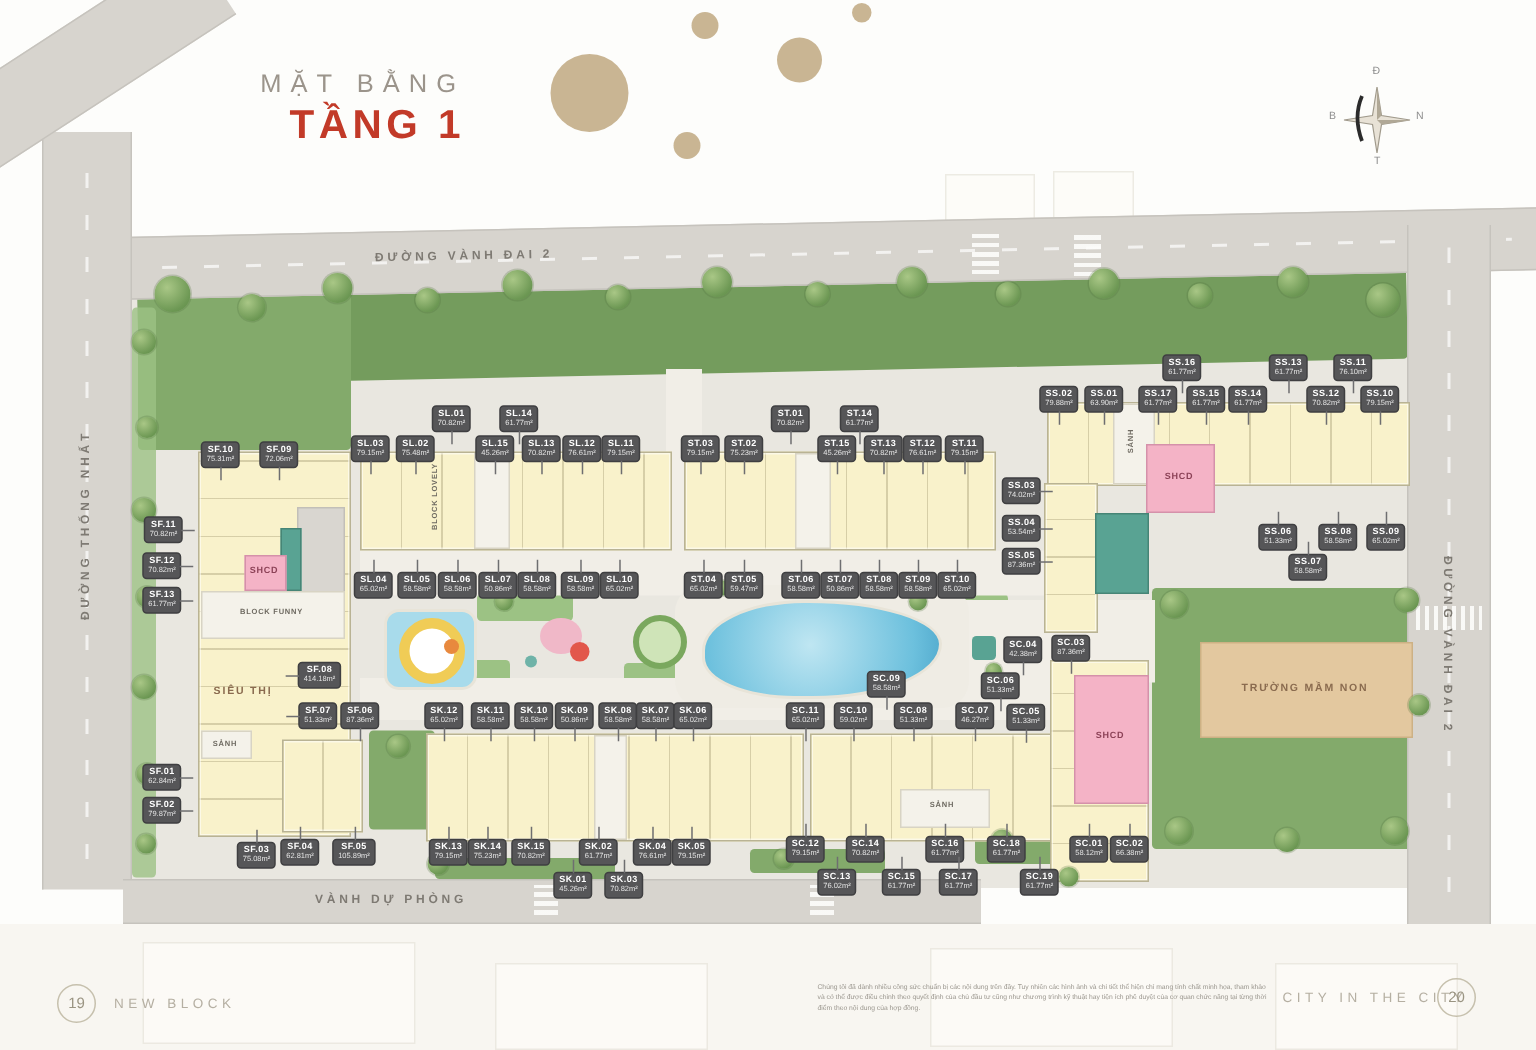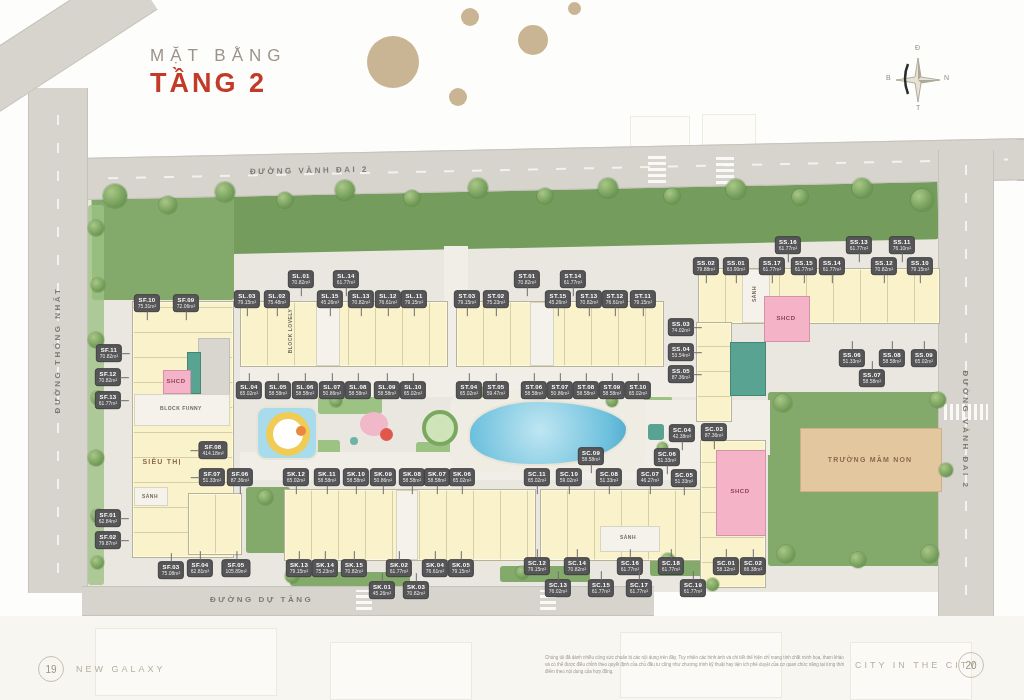--- a/index.html
+++ b/index.html
@@ -49,21 +49,21 @@
   .chip.lead-right::before{left:100%;top:50%;width:9px;height:1px;}
 
   
   .fac{position:absolute;transform:translate(-50%,-50%);white-space:nowrap;z-index:25;}
   .fac.facility{font-size:7px;font-weight:bold;letter-spacing:1.2px;color:#8a6b4f;}
   .fac.tiny{font-size:5px;font-weight:bold;letter-spacing:.5px;color:#6e6a61;}
   .fac.tiny-vert{font-size:5px;font-weight:bold;letter-spacing:.5px;color:#6e6a61;transform:translate(-50%,-50%) rotate(-90deg);}
   .fac.pink-label{font-size:6px;font-weight:bold;letter-spacing:.5px;color:#8c4257;}
 
   
-  .title-wrap{position:absolute;left:150px;top:46px;width:160px;}
+  .title-wrap{position:absolute;left:150px;top:46px;width:160px;text-align:right;}
   .title-sub{font-size:17px;letter-spacing:6px;color:#9b948b;}
   .title-main{font-size:27px;font-weight:bold;letter-spacing:3px;color:#c23a28;margin-top:2px;}
   .deco{position:absolute;border-radius:50%;background:#c9b593;}
 
   
   .pagenum{position:absolute;width:24px;height:24px;border:1px solid #c6c0ad;border-radius:50%;color:#9a9482;font-size:10px;display:flex;align-items:center;justify-content:center;}
   .brand{position:absolute;font-size:9px;letter-spacing:3px;color:#b5afa2;white-space:nowrap;}
   .disclaimer{position:absolute;left:545px;top:655px;width:300px;font-size:4.5px;line-height:1.5;color:#9a968e;}
   .future{position:absolute;background:#fdfcf8;border:1px solid #eae7de;opacity:.8;}
   .phase-strip{position:absolute;left:0;top:616px;width:1024px;height:84px;background:#f8f6f1;}
@@ -77,21 +77,21 @@
 <div id="stage">
 
   <div class="deco" style="left:367px;top:36px;width:52px;height:52px;"></div>
   <div class="deco" style="left:518px;top:25px;width:30px;height:30px;"></div>
   <div class="deco" style="left:461px;top:8px;width:18px;height:18px;"></div>
   <div class="deco" style="left:568px;top:2px;width:13px;height:13px;"></div>
   <div class="deco" style="left:449px;top:88px;width:18px;height:18px;"></div>
 
   <div class="title-wrap">
     <div class="title-sub">MẶT BẰNG</div>
-    <div class="title-main">TẦNG 2</div>
+    <div class="title-main">TẦNG 1</div>
   </div>
 
   <div class="compass">
     <svg width="64" height="64" viewBox="0 0 64 64">
       <polygon points="32,10 35,29 54,32 35,35 32,54 29,35 10,32 29,29" fill="#e8e2d6" stroke="#a09a8c" stroke-width="0.8"></polygon>
       <polygon points="32,10 35,29 32,32" fill="#b0a896"></polygon>
       <polygon points="54,32 35,35 32,32" fill="#b0a896"></polygon>
       <path d="M22,16 Q16,30 22,46" fill="none" stroke="#2b2b2b" stroke-width="2.5"></path>
     </svg>
     <div class="pt" style="left:29px;top:-4px;">Đ</div>
@@ -137,21 +137,21 @@
   <div class="road" style="left:-60px;top:18px;width:220px;height:54px;transform:rotate(-33deg);"></div>
 
   <div class="xwalk" style="left:648px;top:155px;width:18px;height:28px;"></div>
   <div class="xwalk" style="left:716px;top:156px;width:18px;height:28px;"></div>
   <div class="xwalk-v" style="left:944px;top:404px;width:44px;height:16px;"></div>
   <div class="xwalk" style="left:356px;top:590px;width:16px;height:20px;"></div>
   <div class="xwalk" style="left:540px;top:590px;width:16px;height:20px;"></div>
 
   <div class="road-label" style="left:250px;top:166px;transform:rotate(-1.2deg);">ĐƯỜNG VÀNH ĐAI 2</div>
   <div class="road-label" style="left:57px;top:350px;transform:translate(-50%,-50%) rotate(-90deg);">ĐƯỜNG THỐNG NHẤT</div>
-  <div class="road-label" style="left:210px;top:595px;">ĐƯỜNG DỰ TẦNG</div>
+  <div class="road-label" style="left:210px;top:595px;">VÀNH DỰ PHÒNG</div>
   <div class="road-label" style="left:965px;top:430px;transform:translate(-50%,-50%) rotate(90deg);">ĐƯỜNG VÀNH ĐAI 2</div>
 
   <div class="bldg part-v" style="left:132px;top:301px;width:100px;height:255px;"></div>
   <div class="gray-core" style="left:198px;top:338px;width:30px;height:58px;"></div>
   <div class="inner-light" style="left:134px;top:394px;width:94px;height:30px;"></div>
   <div class="teal" style="left:187px;top:352px;width:12px;height:40px;"></div>
   <div class="pink" style="left:163px;top:370px;width:26px;height:22px;"></div>
   <div class="inner-light" style="left:134px;top:487px;width:32px;height:17px;"></div>
   <div class="bldg part-h" style="left:188px;top:493px;width:52px;height:60px;"></div>
 
@@ -613,18 +613,18 @@
       <div class="tree" style="left: 477px; top: 387px; width: 10px; height: 10px;"></div>
     </div>
 
   <div class="phase-strip"></div>
   <div class="future" style="left:95px;top:628px;width:180px;height:66px;"></div>
   <div class="future" style="left:330px;top:642px;width:140px;height:56px;"></div>
   <div class="future" style="left:620px;top:632px;width:160px;height:64px;"></div>
   <div class="future" style="left:850px;top:642px;width:120px;height:56px;"></div>
 
   <div class="pagenum" style="left:38px;top:656px;">19</div>
-  <div class="brand" style="left:76px;top:664px;">NEW GALAXY</div>
+  <div class="brand" style="left:76px;top:664px;">NEW BLOCK</div>
   <div class="disclaimer">Chúng tôi đã dành nhiều công sức chuẩn bị các nội dung trên đây. Tuy nhiên các hình ảnh và chi tiết thể hiện chỉ mang tính chất minh họa, tham khảo và có thể được điều chỉnh theo quyết định của chủ đầu tư cũng như chương trình kỹ thuật hay tiện ích phê duyệt của cơ quan chức năng tại từng thời điểm theo nội dung của hợp đồng.</div>
   <div class="brand" style="left:855px;top:660px;">CITY IN THE CITY</div>
   <div class="pagenum" style="left:958px;top:652px;">20</div>
 
 </div>
 
 </body></html>

